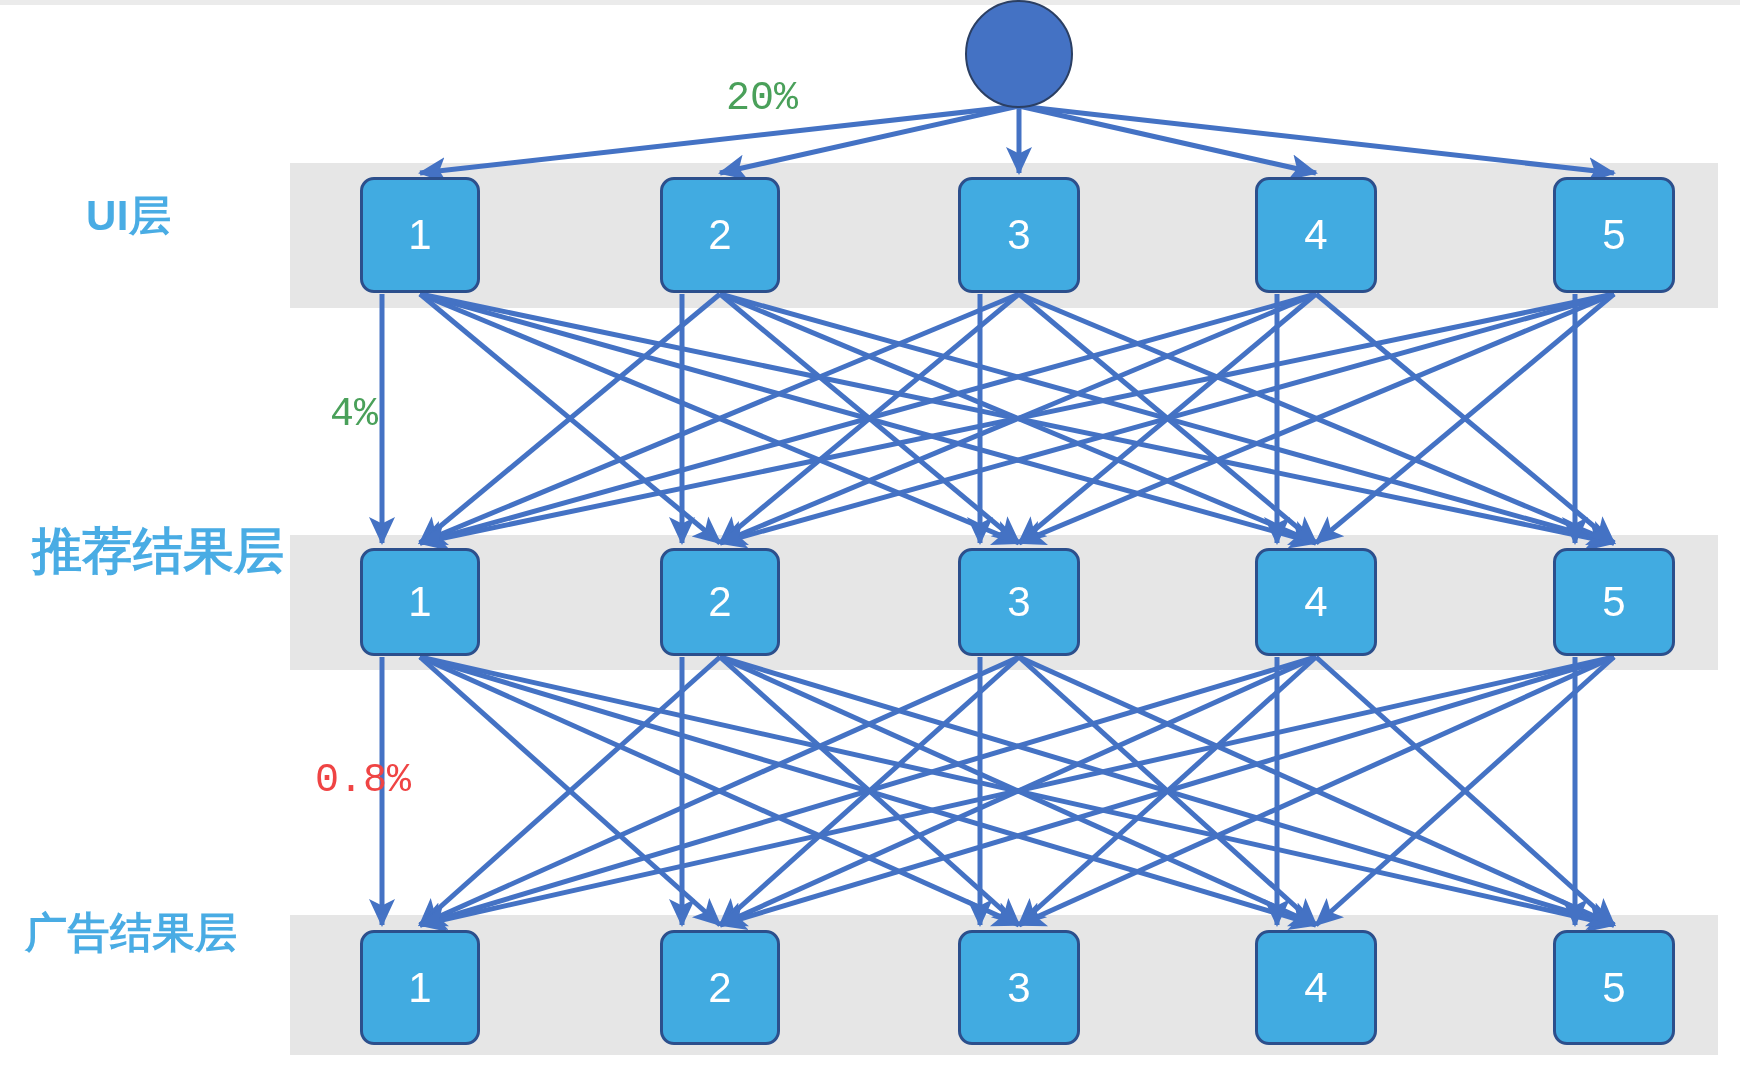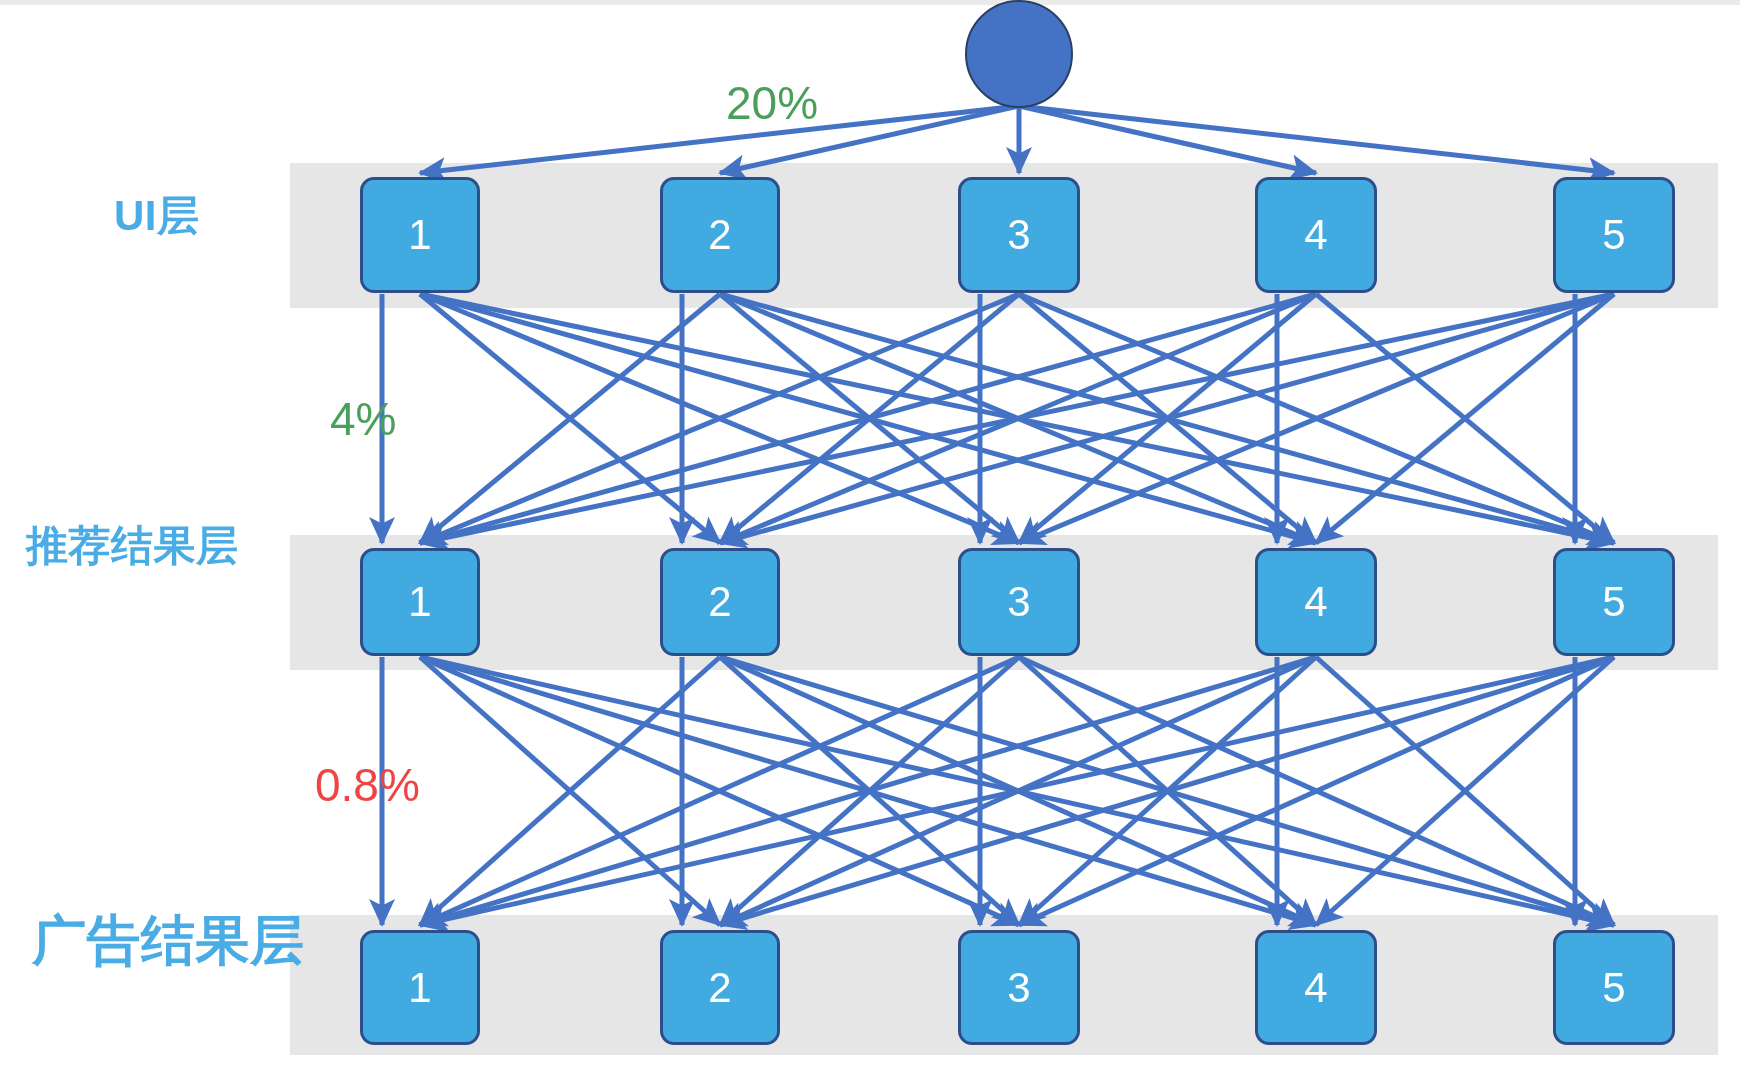--- a/index.html
+++ b/index.html
@@ -57,22 +57,22 @@
     position: absolute;
     border-radius: 50%;
     background: #4472c4;
     border: 2px solid #2b3f63;
     box-sizing: border-box;
     z-index: 5;
   }
   .pct-label {
     position: absolute;
     color: #4aa05a;
-    font-family: Liberation Sans, sans-serif;
-    font-size: 46px;
+    font-family: Liberation Mono, monospace;
+    font-size: 40px;
     white-space: nowrap;
     z-index: 6;
     text-align: center;
   }
   svg.edges {
     position: absolute;
     left: 0;
     top: 0;
     width: 1740px;
     height: 1068px;
@@ -151,23 +151,23 @@
         <line x1="1575" y1="657" x2="1575" y2="925" stroke="#4472c4" stroke-width="5" marker-end="url(#arrowhead)"></line>
       </g>
   </svg>
 
   <div id="bands">
       <div class="band" style="left: 290px; top: 163px; width: 1428px; height: 145px; background: rgb(230, 230, 230);"></div>
       <div class="band" style="left: 290px; top: 535px; width: 1428px; height: 135px; background: rgb(230, 230, 230);"></div>
       <div class="band" style="left: 290px; top: 915px; width: 1428px; height: 140px; background: rgb(230, 230, 230);"></div>
     </div>
   <div id="labels">
-      <div class="layer-label" style="left: 86px; top: 188px; font-size: 42px; color: rgb(73, 172, 228); margin-left: 28px;">UI层</div>
-      <div class="layer-label" style="left: 26px; top: 518px; font-size: 42px; color: rgb(73, 172, 228);">推荐结果层</div>
-      <div class="layer-label" style="left: 32px; top: 905px; font-size: 54px; color: rgb(73, 172, 228);">广告结果层</div>
+      <div class="layer-label" style="left: 86px; top: 188px; font-size: 42px; color: rgb(73, 172, 228);">UI层</div>
+      <div class="layer-label" style="left: 32px; top: 518px; font-size: 50px; color: rgb(73, 172, 228);">推荐结果层</div>
+      <div class="layer-label" style="left: 25px; top: 905px; font-size: 42px; color: rgb(73, 172, 228);">广告结果层</div>
     </div>
   <div id="nodes">
       <div class="node-box" style="left: 360px; top: 177px; width: 120px; height: 116px; background: rgb(65, 171, 225); border-color: rgb(44, 79, 140); color: rgb(255, 255, 255);">1</div>
       <div class="node-box" style="left: 660px; top: 177px; width: 120px; height: 116px; background: rgb(65, 171, 225); border-color: rgb(44, 79, 140); color: rgb(255, 255, 255);">2</div>
       <div class="node-box" style="left: 958px; top: 177px; width: 122px; height: 116px; background: rgb(65, 171, 225); border-color: rgb(44, 79, 140); color: rgb(255, 255, 255);">3</div>
       <div class="node-box" style="left: 1255px; top: 177px; width: 122px; height: 116px; background: rgb(65, 171, 225); border-color: rgb(44, 79, 140); color: rgb(255, 255, 255);">4</div>
       <div class="node-box" style="left: 1553px; top: 177px; width: 122px; height: 116px; background: rgb(65, 171, 225); border-color: rgb(44, 79, 140); color: rgb(255, 255, 255);">5</div>
       <div class="node-box" style="left: 360px; top: 548px; width: 120px; height: 108px; background: rgb(65, 171, 225); border-color: rgb(44, 79, 140); color: rgb(255, 255, 255);">1</div>
       <div class="node-box" style="left: 660px; top: 548px; width: 120px; height: 108px; background: rgb(65, 171, 225); border-color: rgb(44, 79, 140); color: rgb(255, 255, 255);">2</div>
       <div class="node-box" style="left: 958px; top: 548px; width: 122px; height: 108px; background: rgb(65, 171, 225); border-color: rgb(44, 79, 140); color: rgb(255, 255, 255);">3</div>

